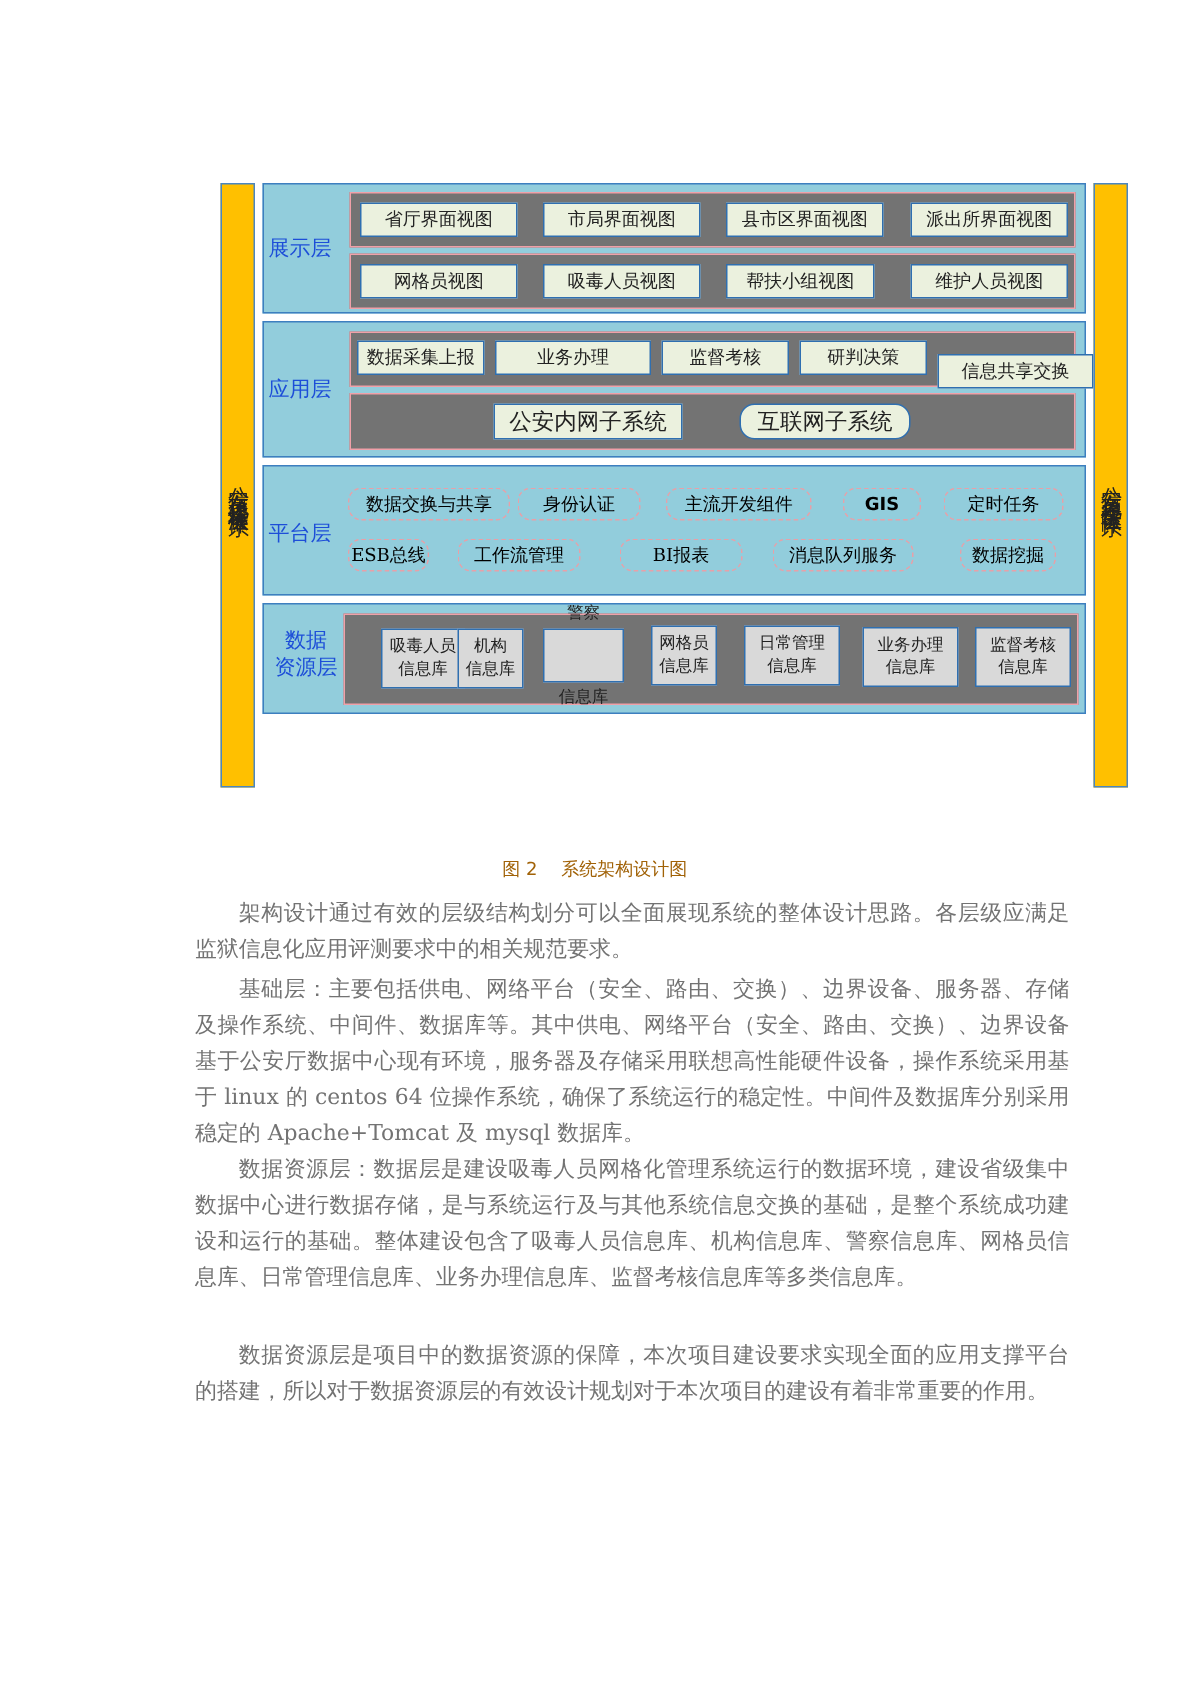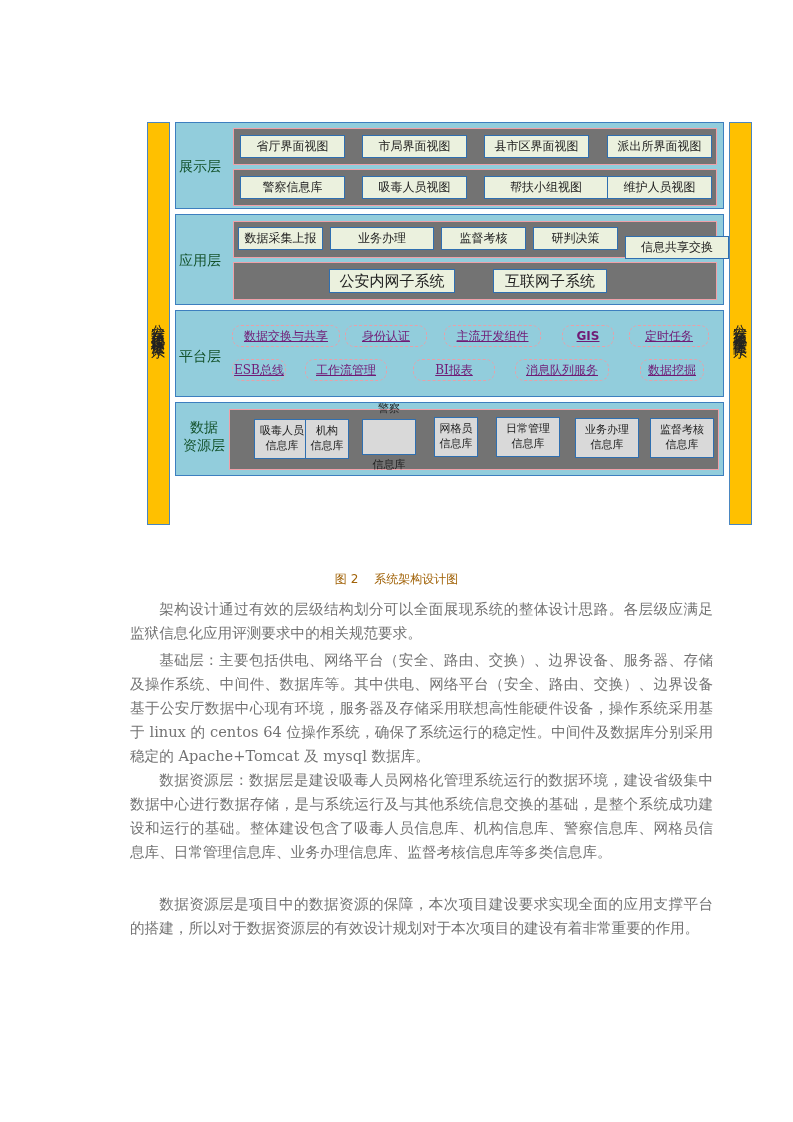--- a/index.html
+++ b/index.html
@@ -9,30 +9,30 @@
     .diagram { position: absolute; left: 147px; top: 122px; width: 635px; height: 403px; }
 
     .side-bar { position: absolute; top: 0; width: 23px; height: 403px; background: #ffc000; border: 1.5px solid #4a86c0;
       display: flex; align-items: center; justify-content: center; }
     .side-bar .vtext { writing-mode: vertical-rl; text-orientation: upright; font-family: "DejaVu Sans", sans-serif;
       font-size: 14px; letter-spacing: 2px; color: #222; line-height: 1; }
     .side-left { left: 0; }
     .side-right { left: 582px; }
 
     .layer { position: absolute; left: 28px; width: 549px; background: #92cddc; border: 1.5px solid #3d7fbf; }
-    .layer-label { position: absolute; font-family: "DejaVu Sans", sans-serif; font-size: 14px; color: #14532d; line-height: 1.3; text-align: center; }
+    .layer-label { position: absolute; font-family: "DejaVu Sans", sans-serif; font-size: 14px; color: #1d4ed8; line-height: 1.3; text-align: center; }
 
     .inner { position: absolute; background: #737373; border: 1.5px solid #f0a0a8; }
 
     .btn { position: absolute; background: #ebf1de; border: 1.5px solid #2f6fb0; font-size: 12px; color: #222;
       display: flex; align-items: center; justify-content: center; white-space: nowrap; font-family: "DejaVu Serif", serif; }
     .btn-big { font-size: 15px; }
 
-    .pill { position: absolute; border: 1.2px dashed #e8a0a8; border-radius: 9px; font-size: 12px; color: #701a75;
-      display: flex; align-items: center; justify-content: center; white-space: nowrap; text-decoration: underline; }
+    .pill { position: absolute; border: 1.2px dashed #e8a0a8; border-radius: 9px; font-size: 12px; color: #000000;
+      display: flex; align-items: center; justify-content: center; white-space: nowrap; }
     .pill.sans { font-family: "DejaVu Sans", sans-serif; font-weight: bold; font-size: 12px; }
 
     .db { position: absolute; background: #d9d9d9; border: 1.5px solid #2f6fb0; font-family: "DejaVu Sans", sans-serif;
       font-size: 11px; color: #222; display: flex; flex-direction: column; align-items: center; justify-content: center; line-height: 1.35; }
 
     .base-text { position: absolute; left: 66px; top: 10px; font-size: 12.5px; color: #222; white-space: nowrap; }
 
     .caption { position: absolute; top: 571px; left: 0; width: 793px; text-align: center; font-family: "DejaVu Sans", sans-serif; font-size: 12px; color: #a16207; }
     .caption span { margin: 0 6px; }
 
@@ -52,39 +52,39 @@
 
   <div class="layer" style="top:0; height:87px;">
     <span class="layer-label" style="left:3px; top:34px;">展示层</span>
     <div class="inner" style="left:57px; top:5px; width:484px; height:37px;">
       <div class="btn" style="left:6px; top:6px; width:105px; height:23px;">省厅界面视图</div>
       <div class="btn" style="left:128px; top:6px; width:105px; height:23px;">市局界面视图</div>
       <div class="btn" style="left:250px; top:6px; width:105px; height:23px;">县市区界面视图</div>
       <div class="btn" style="left:373px; top:6px; width:105px; height:23px;">派出所界面视图</div>
     </div>
     <div class="inner" style="left:57px; top:46px; width:484px; height:37px;">
-      <div class="btn" style="left:6px; top:6px; width:105px; height:23px;">警察信息库</div>
+      <div class="btn" style="left:6px; top:6px; width:105px; height:23px;">网格员视图</div>
       <div class="btn" style="left:128px; top:6px; width:105px; height:23px;">吸毒人员视图</div>
-      <div class="btn" style="left:250px; top:6px; width:124px; height:23px;">帮扶小组视图</div>
+      <div class="btn" style="left:250px; top:6px; width:99px; height:23px;">帮扶小组视图</div>
       <div class="btn" style="left:373px; top:6px; width:105px; height:23px;">维护人员视图</div>
     </div>
   </div>
 
   <div class="layer" style="top:92px; height:91px;">
     <span class="layer-label" style="left:3px; top:36px;">应用层</span>
     <div class="inner" style="left:57px; top:6px; width:484px; height:37px;text-decoration:underline;">
       <div class="btn" style="left:4px; top:5px; width:85px; height:23px;">数据采集上报</div>
       <div class="btn" style="left:96px; top:5px; width:104px; height:23px;">业务办理</div>
       <div class="btn" style="left:207px; top:5px; width:85px; height:23px;">监督考核</div>
       <div class="btn" style="left:299px; top:5px; width:85px; height:23px;">研判决策</div>
       <div class="btn" style="left:391px; top:14px; width:104px; height:23px;">信息共享交换</div>
     </div>
     <div class="inner" style="left:57px; top:47px; width:484px; height:38px;">
       <div class="btn btn-big" style="left:95px; top:6px; width:126px; height:24px;">公安内网子系统</div>
-      <div class="btn btn-big" style="left:259px; top:6px; width:114px; height:24px;">互联网子系统</div>
+      <div class="btn btn-big" style="left:259px; top:6px; width:114px; height:24px;border-radius:10px;">互联网子系统</div>
     </div>
   </div>
 
   <div class="layer" style="top:188px; height:87px;">
     <span class="layer-label" style="left:3px; top:36px;text-align:center;">平台层</span>
     <div class="pill" style="left:56px; top:14px; width:108px; height:22px;">数据交换与共享</div>
     <div class="pill" style="left:169px; top:14px; width:82px; height:22px;">身份认证</div>
     <div class="pill" style="left:268px; top:14px; width:97px; height:22px;">主流开发组件</div>
     <div class="pill sans" style="left:386px; top:14px; width:52px; height:22px;">GIS</div>
     <div class="pill" style="left:453px; top:14px; width:80px; height:22px;">定时任务</div>

